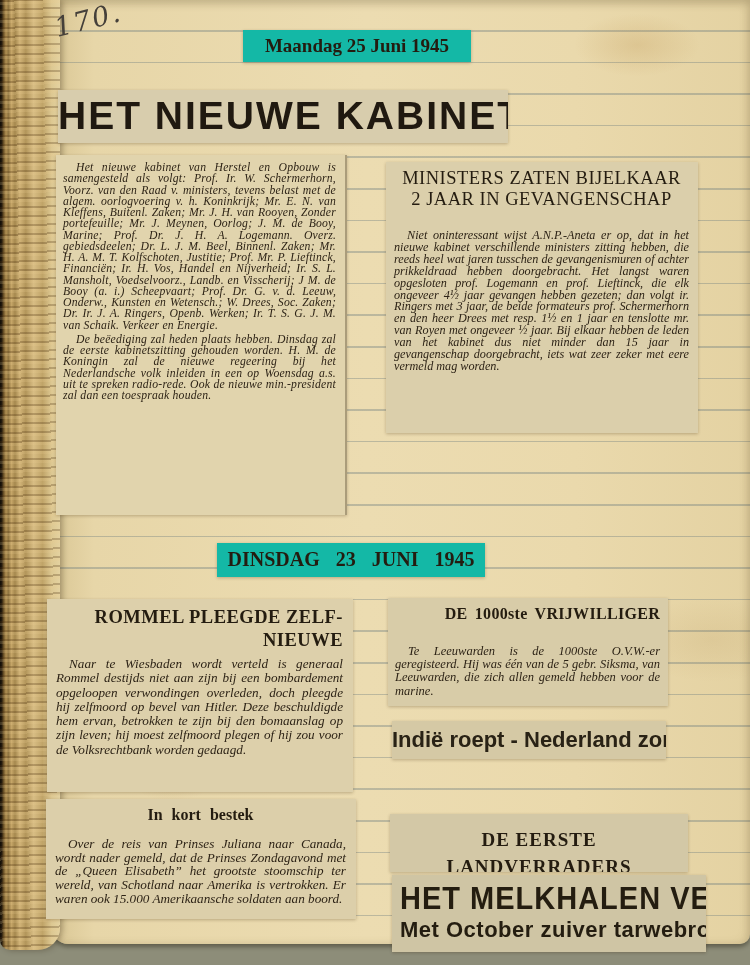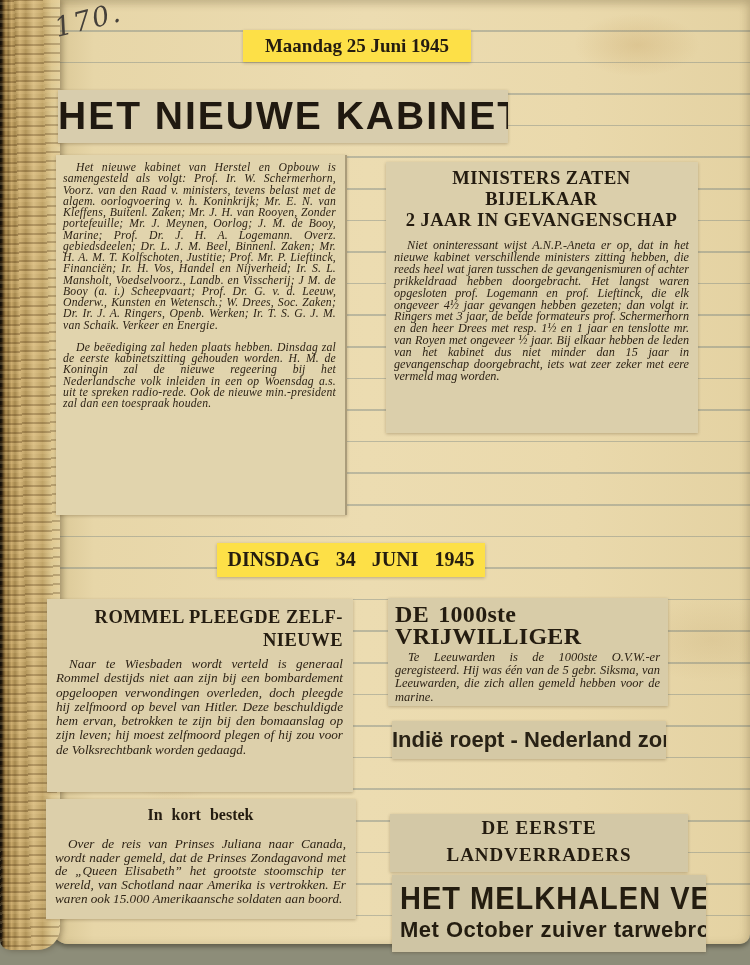--- a/index.html
+++ b/index.html
@@ -44,68 +44,68 @@
 
   
   .clip{
     position:absolute;color:#2d2316;
     box-shadow:0 1px 3px rgba(60,40,10,.28);
     overflow:hidden;box-sizing:border-box;
   }
   .grain{background-image:repeating-linear-gradient(93deg, rgba(120,95,55,.05) 0 3px, rgba(255,245,215,.05) 3px 6px);}
 
   .date-strip{
-    background:#fde047;text-align:center;
+    background:#14b8a6;text-align:center;
     font-weight:bold;color:#241c10;
   }
   .clip-maandag{left:243px;top:30px;width:228px;height:32px;font-size:19px;line-height:31px;}
   .clip-dinsdag{left:217px;top:543px;width:268px;height:34px;font-size:20px;line-height:33px;word-spacing:11px;}
 
   .clip-mainhead{
     left:58px;top:90px;width:450px;height:53px;background:#d8cdad;
     font-family:"Liberation Sans","DejaVu Sans",sans-serif;
     font-weight:bold;font-size:39px;letter-spacing:2px;color:#201910;
     text-align:center;line-height:52px;white-space:nowrap;
   }
 
   .body-text{text-align:justify;}
   .body-text p{margin:0;text-indent:13px;font-style:italic;}
 
   .clip-kabinet{
     left:56px;top:155px;width:291px;height:360px;background:#e1d4ad;
     padding:7px 9px 6px 7px;font-size:11.7px;line-height:11.25px;
     letter-spacing:.2px;border-right:2px solid rgba(70,52,28,.35);
   }
-  .clip-kabinet p+p{margin-top:11px;}
+  .clip-kabinet p+p{margin-top:3px;}
 
   .clip-ministers{
     left:386px;top:162px;width:312px;height:271px;background:#dbcfab;
     padding:6px 9px 5px 8px;font-size:12.2px;line-height:11.9px;
   }
   .clip-ministers .hl{
-    text-align:center;font-weight:bold;font-size:18.5px;line-height:21px;
-    letter-spacing:.5px;color:#241c10;margin-bottom:9px;
+    text-align:center;font-weight:normal;font-size:18.5px;line-height:21px;
+    letter-spacing:.5px;color:#241c10;margin-bottom:20px;
   }
 
   .clip-rommel{
     left:47px;top:599px;width:306px;height:193px;background:#ddd0ab;
     padding:7px 10px 6px 9px;font-size:13.2px;line-height:14.3px;
   }
   .hl-center{
     text-align:right;font-weight:bold;font-size:18.5px;line-height:23px;
     letter-spacing:.5px;color:#241c10;margin-bottom:5px;
   }
 
   .clip-vrijwilliger{
     left:388px;top:598px;width:280px;height:108px;background:#d8cca8;
     padding:5px 8px 4px 7px;font-size:12.5px;line-height:13.2px;
   }
   .clip-vrijwilliger .hl{
-    text-align:left;font-weight:bold;font-size:24px;line-height:22px;
-    letter-spacing:.3px;color:#241c10;margin-bottom:4px;word-spacing:3px;
+    text-align:right;font-weight:bold;font-size:16px;line-height:22px;
+    letter-spacing:.3px;color:#241c10;margin-bottom:20px;word-spacing:3px;
   }
 
   .clip-indie{
     left:392px;top:721px;width:274px;height:38px;background:#d5c9a5;
     font-family:"Liberation Sans","DejaVu Sans",sans-serif;
     font-weight:bold;font-size:22px;line-height:37px;text-align:center;
     color:#292215;white-space:nowrap;
   }
 
   .clip-kortbestek{
@@ -113,21 +113,21 @@
     padding:4px 10px 4px 9px;font-size:13.2px;line-height:13.7px;
   }
   .clip-kortbestek .hl{
     text-align:center;font-weight:bold;font-size:16px;line-height:24px;
     word-spacing:5px;color:#241c10;margin-bottom:10px;
   }
 
   .clip-landverraders{
     left:390px;top:814px;width:298px;height:58px;background:#d3c8a6;
     text-align:center;font-weight:bold;font-size:19px;line-height:27px;
-    letter-spacing:1px;color:#241c10;padding-top:0;
+    letter-spacing:1px;color:#241c10;padding-top:12px;
   }
 
   .clip-melkhalen{
     left:392px;top:875px;width:314px;height:77px;background:#cfc5a4;
     font-family:"Liberation Sans","DejaVu Sans",sans-serif;
     font-weight:bold;color:#241d10;text-align:left;padding:4px 6px 0 8px;
   }
   .clip-melkhalen .l1{font-size:29px;line-height:36px;letter-spacing:1px;transform:scaleY(1.08);transform-origin:top left;white-space:nowrap;}
   .clip-melkhalen .l2{font-size:22px;line-height:30px;letter-spacing:.5px;white-space:nowrap;}
 </style>
@@ -158,21 +158,21 @@
     <div class="hl">
       <div>MINISTERS ZATEN BIJELKAAR</div>
       <div>2 JAAR IN GEVANGENSCHAP</div>
     </div>
     <div class="body-text">
       <p>Niet oninteressant wijst A.N.P.-Aneta er op, dat in het nieuwe kabinet verschillende ministers zitting hebben, die reeds heel wat jaren tusschen de gevangenismuren of achter prikkeldraad hebben doorgebracht. Het langst waren opgesloten prof. Logemann en prof. Lieftinck, die elk ongeveer 4½ jaar gevangen hebben gezeten; dan volgt ir. Ringers met 3 jaar, de beide formateurs prof. Schermerhorn en den heer Drees met resp. 1½ en 1 jaar en tenslotte mr. van Royen met ongeveer ½ jaar. Bij elkaar hebben de leden van het kabinet dus niet minder dan 15 jaar in gevangenschap doorgebracht, iets wat zeer zeker met eere vermeld mag worden.</p>
     </div>
   </div>
 
   <div class="clip date-strip grain clip-dinsdag">
-    <span>DINSDAG 34 JUNI 1945</span>
+    <span>DINSDAG 23 JUNI 1945</span>
   </div>
 
   <div class="clip grain clip-rommel">
     <div class="hl-center">
       <div>ROMMEL PLEEGDE ZELF-</div>
       <div>NIEUWE</div>
     </div>
     <div class="body-text">
       <p>Naar te Wiesbaden wordt verteld is generaal Rommel destijds niet aan zijn bij een bombardement opgeloopen verwondingen overleden, doch pleegde hij zelfmoord op bevel van Hitler. Deze beschuldigde hem ervan, betrokken te zijn bij den bomaanslag op zijn leven; hij moest zelfmoord plegen of hij zou voor de Volksrechtbank worden gedaagd.</p>
     </div>

